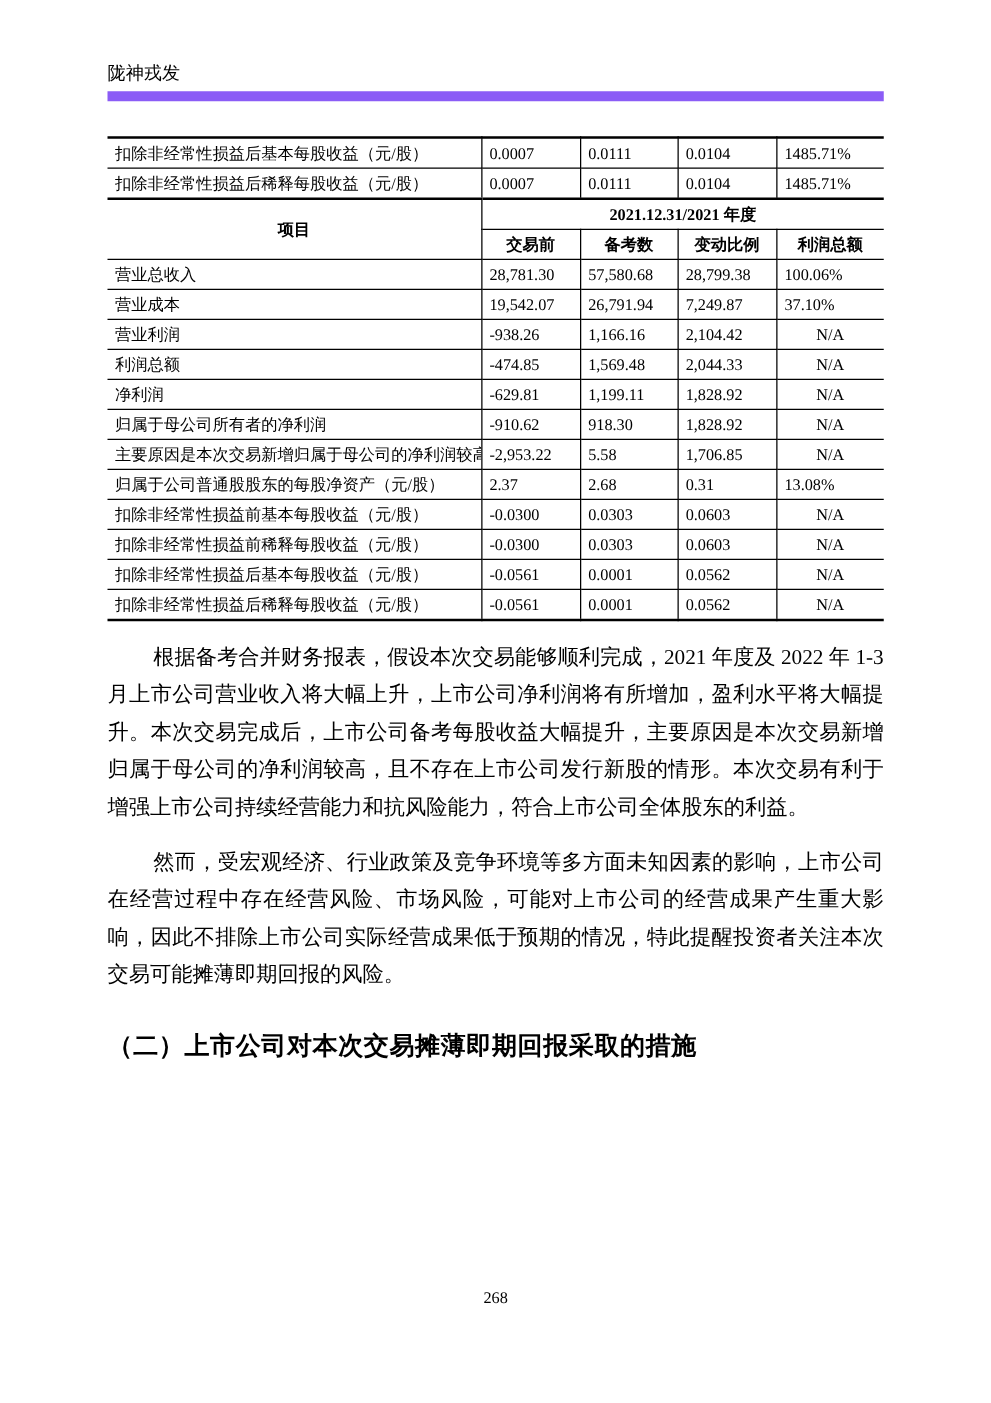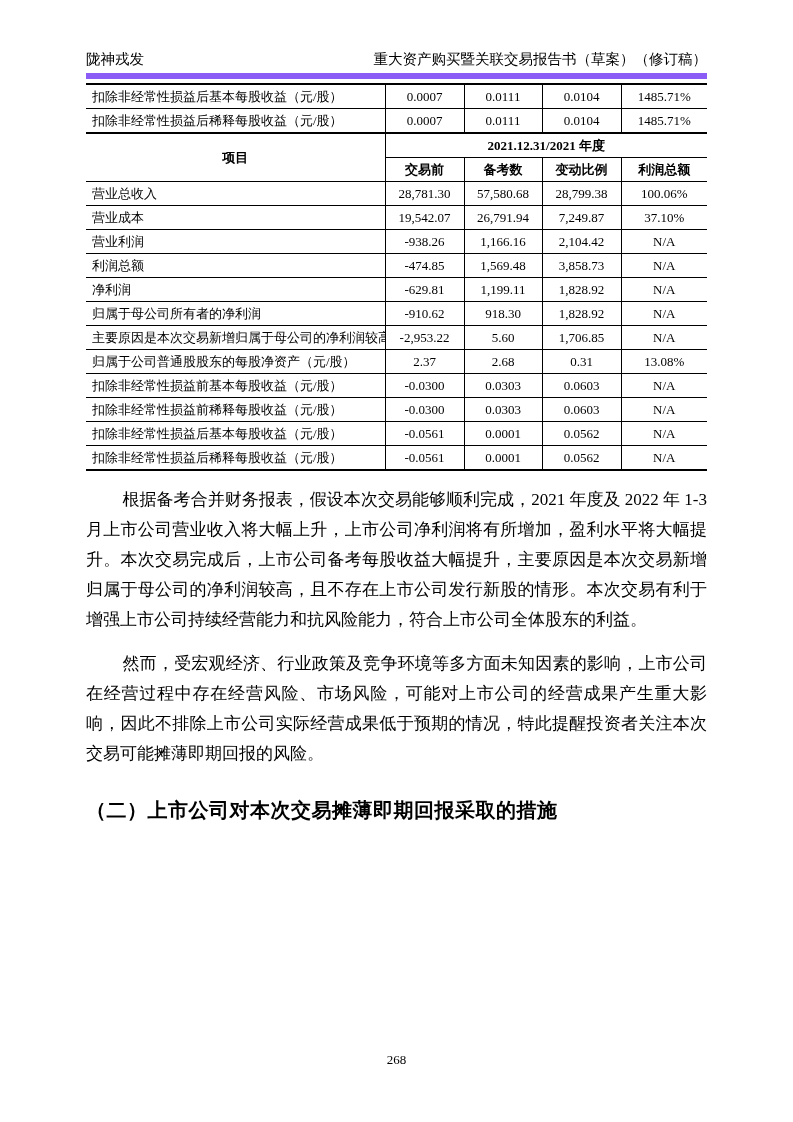--- a/index.html
+++ b/index.html
@@ -15,80 +15,79 @@
     position: relative;
     width: 621px;
     margin: 0;
     padding: 50px 86px 0 86px;
   }
   
   .doc-header {
     display: flex;
     justify-content: space-between;
     align-items: flex-start;
-    border-bottom: 6px solid #8b5cf6;
+    border-bottom: 8px solid #8b5cf6;
     padding-bottom: 5px;
     font-size: 14.5px;
     line-height: 18px;
   }
   
   table.fin {
-    margin-top: 4px;
+    margin-top: 28px;
     width: 621px;
     border-collapse: collapse;
     table-layout: fixed;
     font-size: 13px;
     border-top: 2.5px solid #000;
     border-bottom: 2.5px solid #000;
   }
   table.fin td {
     border: 1px solid #000;
     height: 23px;
     padding: 0 6px;
     overflow: hidden;
     white-space: nowrap;
   }
   table.fin td:first-child { border-left: none; }
   table.fin td:last-child  { border-right: none; }
   table.fin tr.thick-top td { border-top: 2.5px solid #000; }
   table.fin td.lbl { text-align: left; }
-  table.fin td.val { text-align: center; }
+  table.fin td.val { text-align: left; }
   table.fin tr.hdr td { font-weight: bold; text-align: center; }
   
   .body-text p {
     font-size: 17px;
     line-height: 30px;
     text-align: justify;
     text-indent: 2.15em;
     margin: 14px 0 0 0;
   }
   h2.section {
     font-family: "Liberation Sans", "DejaVu Sans", sans-serif;
     font-size: 20px;
     font-weight: bold;
     letter-spacing: 0.5px;
     margin: 28px 0 6px 0;
   }
   
   .page-number {
     position: absolute;
     left: 0; right: 0;
-    bottom: 54px;
+    bottom: 76px;
     text-align: center;
     font-size: 13px;
   }
 </style>
 </head>
 <body>
 
 <div class="page">
 
   <div class="doc-header">
     <span>陇神戎发</span>
-    <span>重大资产购买暨关联交易报告书（草案）（修订稿）</span>
   </div>
 
   <table class="fin">
     <colgroup>
       <col style="width:299px">
         <col style="width:79px">
         <col style="width:78px">
         <col style="width:79px">
         <col style="width:86px">
     </colgroup>
@@ -135,41 +134,41 @@
         <td class="lbl">营业利润</td>
         <td class="val">-938.26</td>
         <td class="val">1,166.16</td>
         <td class="val">2,104.42</td>
         <td class="val" style="text-align: center;">N/A</td>
       </tr>
       <tr>
         <td class="lbl">利润总额</td>
         <td class="val">-474.85</td>
         <td class="val">1,569.48</td>
-        <td class="val">3,858.73</td>
+        <td class="val">2,044.33</td>
         <td class="val" style="text-align: center;">N/A</td>
       </tr>
       <tr>
         <td class="lbl">净利润</td>
         <td class="val">-629.81</td>
         <td class="val">1,199.11</td>
         <td class="val">1,828.92</td>
         <td class="val" style="text-align: center;">N/A</td>
       </tr>
       <tr>
         <td class="lbl">归属于母公司所有者的净利润</td>
         <td class="val">-910.62</td>
         <td class="val">918.30</td>
         <td class="val">1,828.92</td>
         <td class="val" style="text-align: center;">N/A</td>
       </tr>
       <tr>
         <td class="lbl">主要原因是本次交易新增归属于母公司的净利润较高</td>
         <td class="val">-2,953.22</td>
-        <td class="val">5.60</td>
+        <td class="val">5.58</td>
         <td class="val">1,706.85</td>
         <td class="val" style="text-align: center;">N/A</td>
       </tr>
       <tr>
         <td class="lbl">归属于公司普通股股东的每股净资产（元/股）</td>
         <td class="val">2.37</td>
         <td class="val">2.68</td>
         <td class="val">0.31</td>
         <td class="val">13.08%</td>
       </tr>

